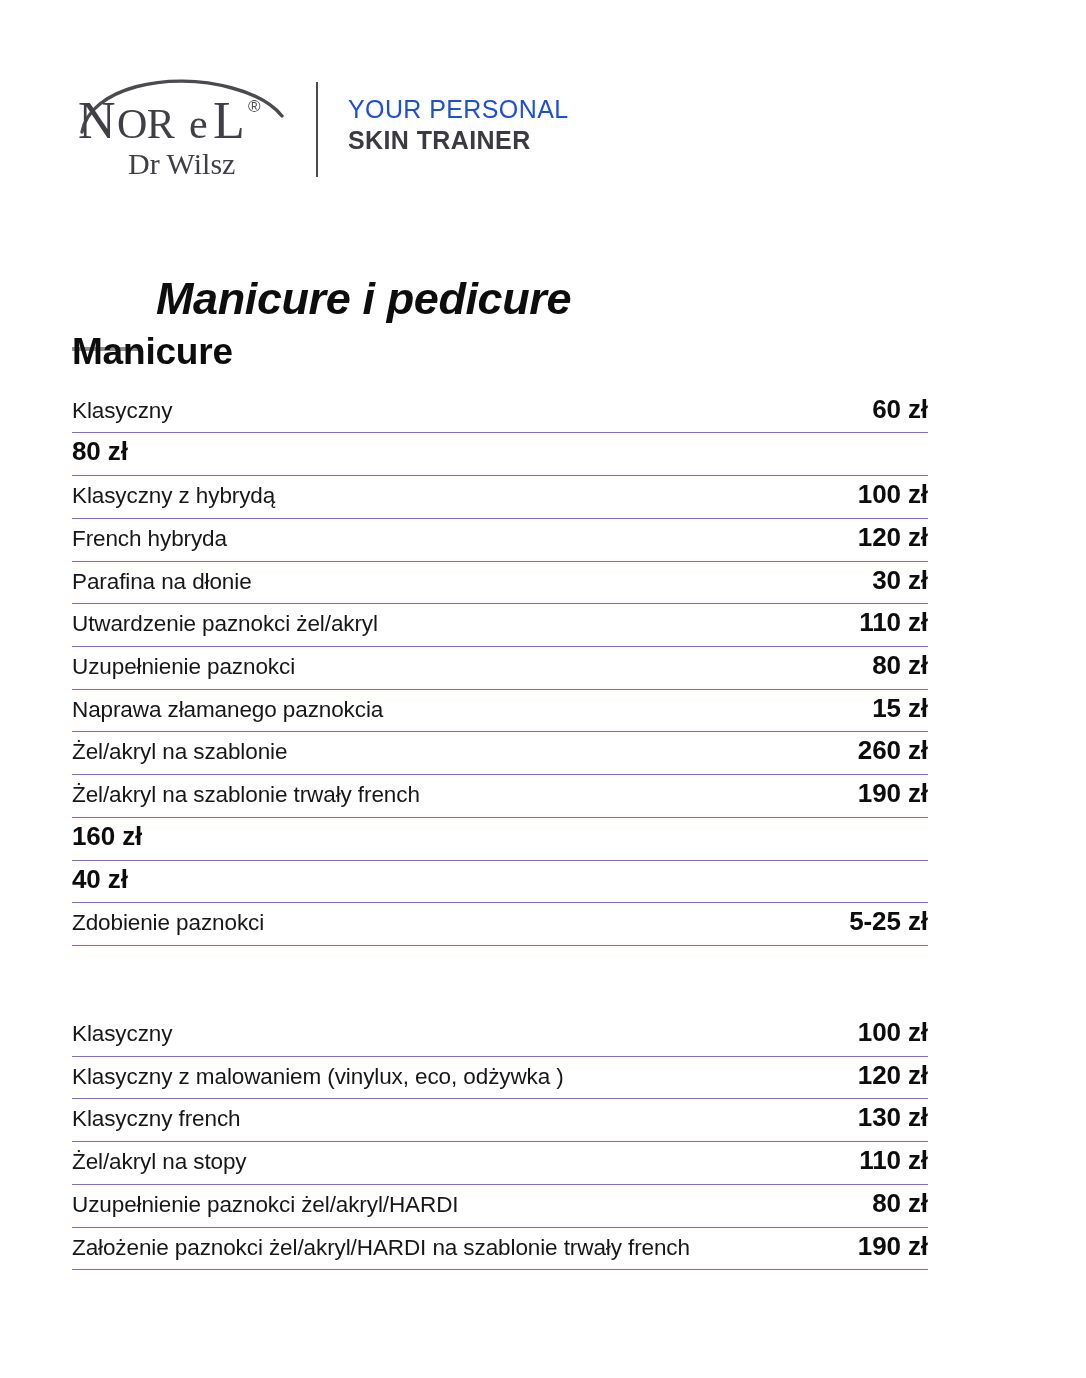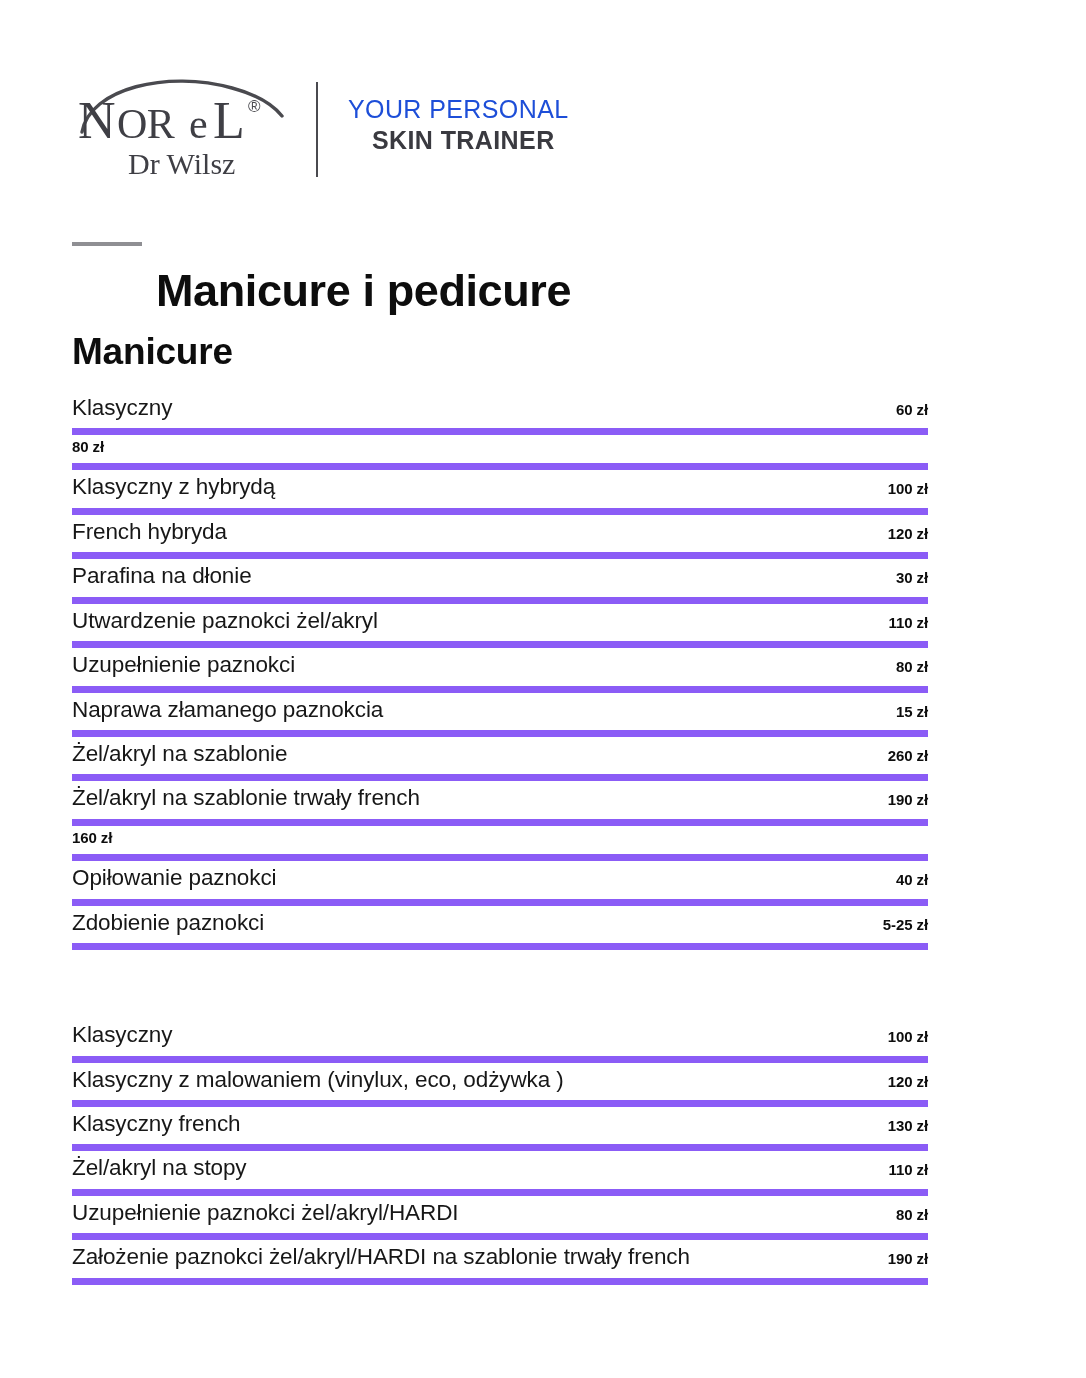--- a/index.html
+++ b/index.html
@@ -65,31 +65,31 @@
     white-space: nowrap;
   }
   .tagline-line2 {
     font-family: "Liberation Sans", sans-serif;
     font-size: 25px;
     letter-spacing: 0.4px;
     color: #3a3a40;
     font-weight: 700;
     line-height: 1.24;
     white-space: nowrap;
-    margin-left: 24px;
   }
 
   
   .title-row {
     position: absolute;
     left: 72px;
-    top: 238px;
+    top: 246px;
     display: flex;
-    align-items: flex-start;
+    align-items: flex-end;
     width: 860px;
+    font-style: italic;
   }
   .title-dash {
     width: 70px;
     height: 4px;
     background: #8f8f93;
     flex: 0 0 auto;
     margin-right: 14px;
     margin-top: 4px;
   }
   .page-title {
@@ -123,38 +123,38 @@
     line-height: 1.1;
   }
 
   .price-list {
     width: 100%;
   }
   .price-row {
     display: flex;
     align-items: baseline;
     justify-content: space-between;
-    border-bottom: 7px solid #8b5cf6;
+    border-bottom: 1px solid #8b5cf6;
     padding: 3px 0 7px 0;
     min-height: 31px;
     box-sizing: border-box;
   }
   .price-name {
     font-family: "Liberation Sans", sans-serif;
     font-size: 22.5px;
     font-weight: 400;
     color: #171717;
     letter-spacing: -0.1px;
     line-height: 1.22;
     white-space: nowrap;
     padding-right: 14px;
   }
   .price-value {
     font-family: "Liberation Sans", sans-serif;
-    font-size: 15px;
+    font-size: 26px;
     font-weight: 700;
     color: #0d0d0d;
     letter-spacing: -0.1px;
     line-height: 1.22;
     white-space: nowrap;
     text-align: center;
     flex: 0 0 auto;
   }
 </style>
 </head>
@@ -233,21 +233,20 @@
           <span class="price-value">260 zł</span>
         </div>
         <div class="price-row">
           <span class="price-name">Żel/akryl na szablonie trwały french</span>
           <span class="price-value">190 zł</span>
         </div>
         <div class="price-row">
           <span class="price-value">160 zł</span>
         </div>
         <div class="price-row">
-          <span class="price-name">Opiłowanie paznokci</span>
           <span class="price-value">40 zł</span>
         </div>
         <div class="price-row">
           <span class="price-name">Zdobienie paznokci</span>
           <span class="price-value">5-25 zł</span>
         </div>
       </div>
     </section>
 
     <section class="section">

